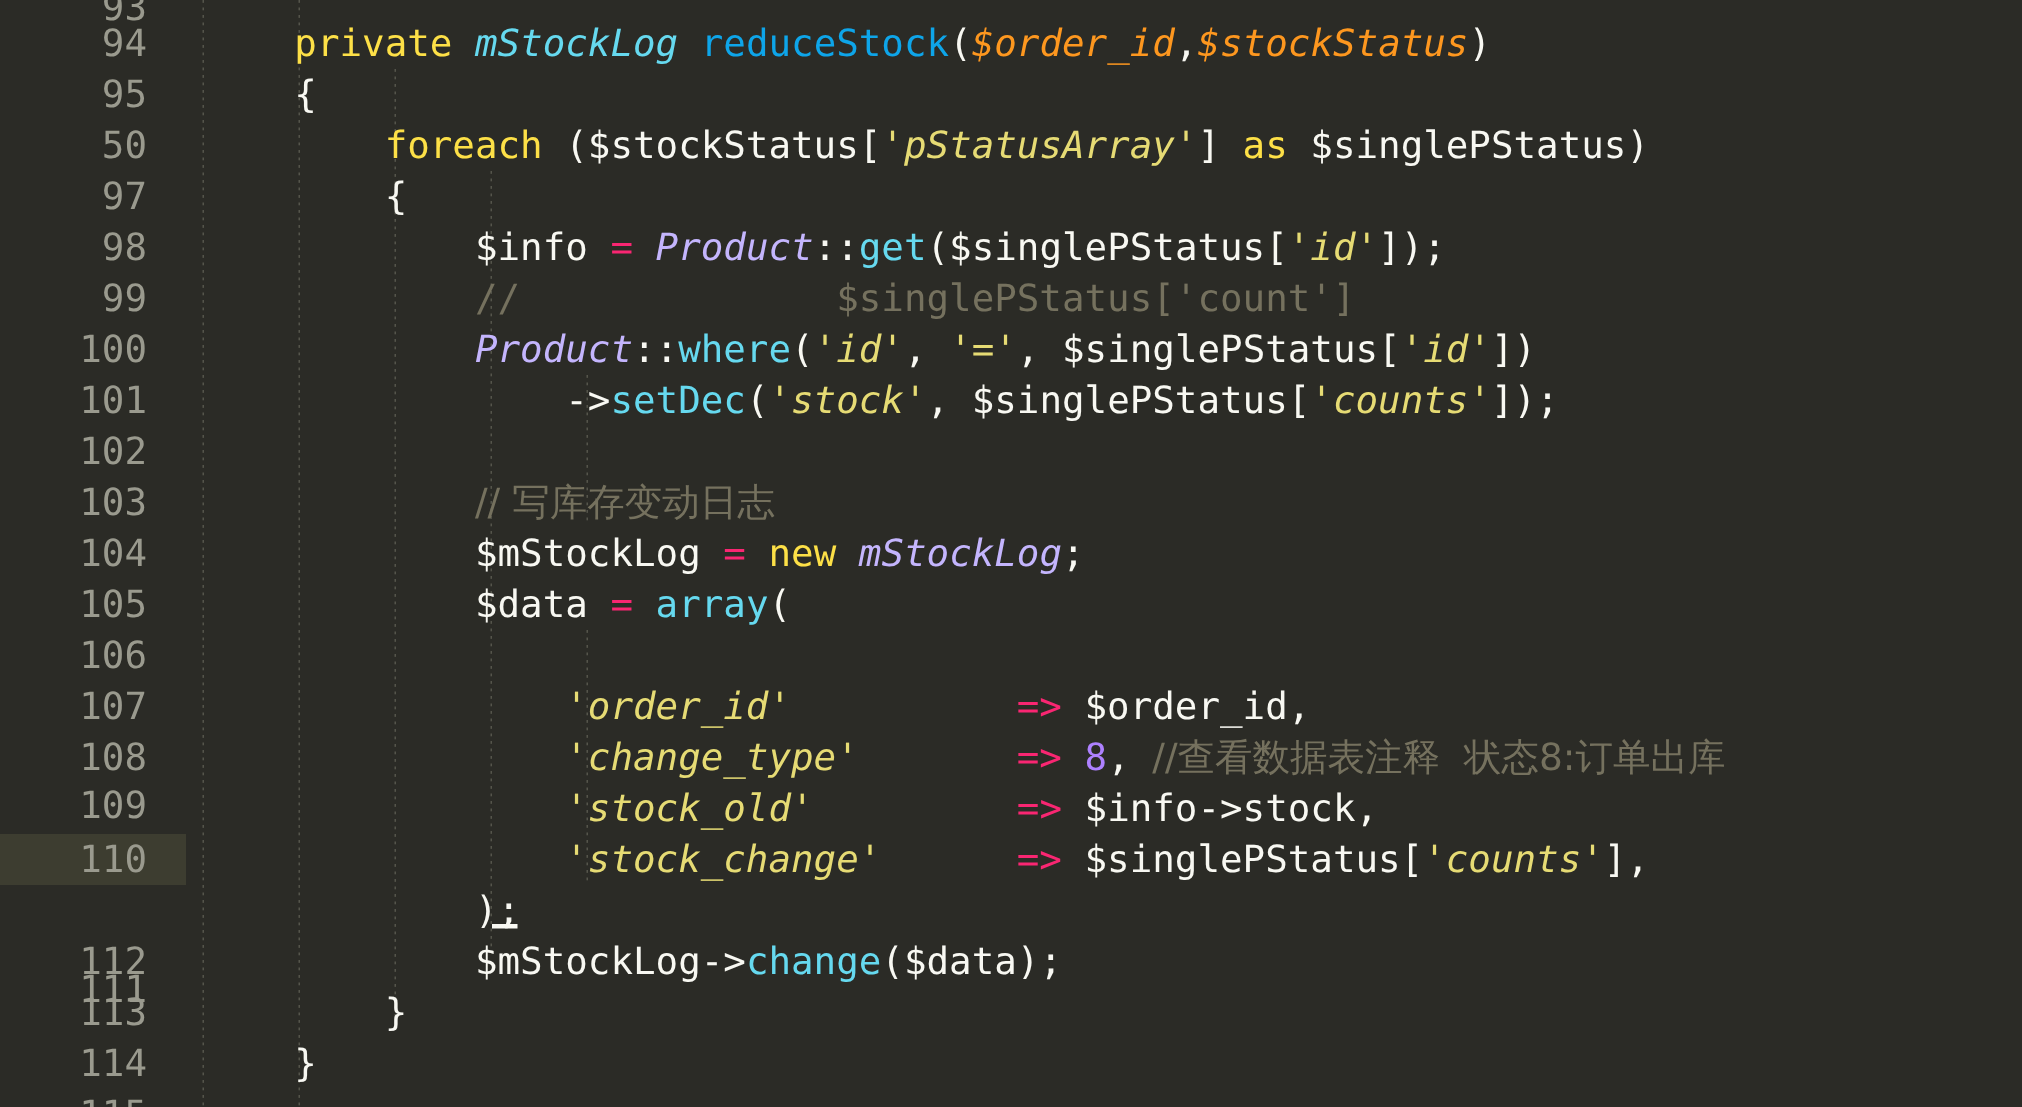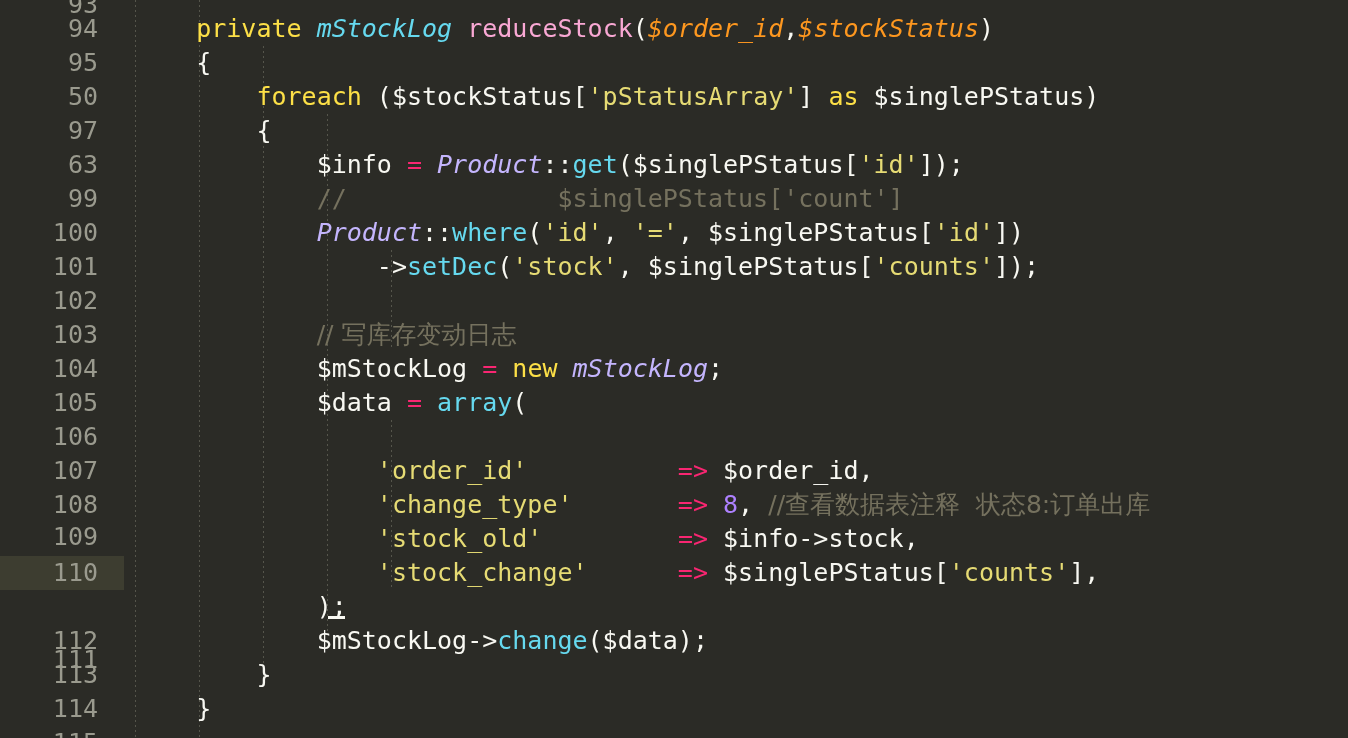--- a/index.html
+++ b/index.html
@@ -86,23 +86,23 @@
     height: 34px;
     white-space: pre;
     color: #f8f8f2;
   }
 
   
   .t-kw   { color: #fde047; }
   .t-fn   { color: #66d9ef; font-style: italic; }
   .t-meth { color: #66d9ef; }
   .t-cls  { color: #c4b5fd; font-style: italic; }
-  .t-name { color: #f9a8d4; }
+  .t-name { color: #0ea5e9; }
   .t-param{ color: #fd971f; font-style: italic; }
-  .t-str  { color: #e6db74; }
+  .t-str  { color: #e6db74; font-style: italic; }
   .t-num  { color: #ae81ff; }
   .t-com  { color: #75715e; }
   .t-op   { color: #f92672; }
   .t-pl   { color: #f8f8f2; }
 
   .bracket-underline {
     position: absolute;
     z-index: 5;
     height: 3px;
     background: #f8f8f2;
@@ -125,21 +125,21 @@
     <div class="guide" style="left:391px; top:250px; height:100px;"></div>
     <div class="guide" style="left:391px; top:420px; height:170px;"></div>
   </div>
 
   <div class="gutter">
     <div class="lnum" style="top:-12px;">93</div>
     <div class="lnum" style="top:12px;">94</div>
     <div class="lnum" style="top:46px;">95</div>
     <div class="lnum" style="top:80px;">50</div>
     <div class="lnum" style="top:114px;">97</div>
-    <div class="lnum" style="top:148px;">63</div>
+    <div class="lnum" style="top:148px;">98</div>
     <div class="lnum" style="top:182px;">99</div>
     <div class="lnum" style="top:216px;">100</div>
     <div class="lnum" style="top:250px;">101</div>
     <div class="lnum" style="top:284px;">102</div>
     <div class="lnum" style="top:318px;">103</div>
     <div class="lnum" style="top:352px;">104</div>
     <div class="lnum" style="top:386px;">105</div>
     <div class="lnum" style="top:420px;">106</div>
     <div class="lnum" style="top:454px;">107</div>
     <div class="lnum" style="top:488px;">108</div>

